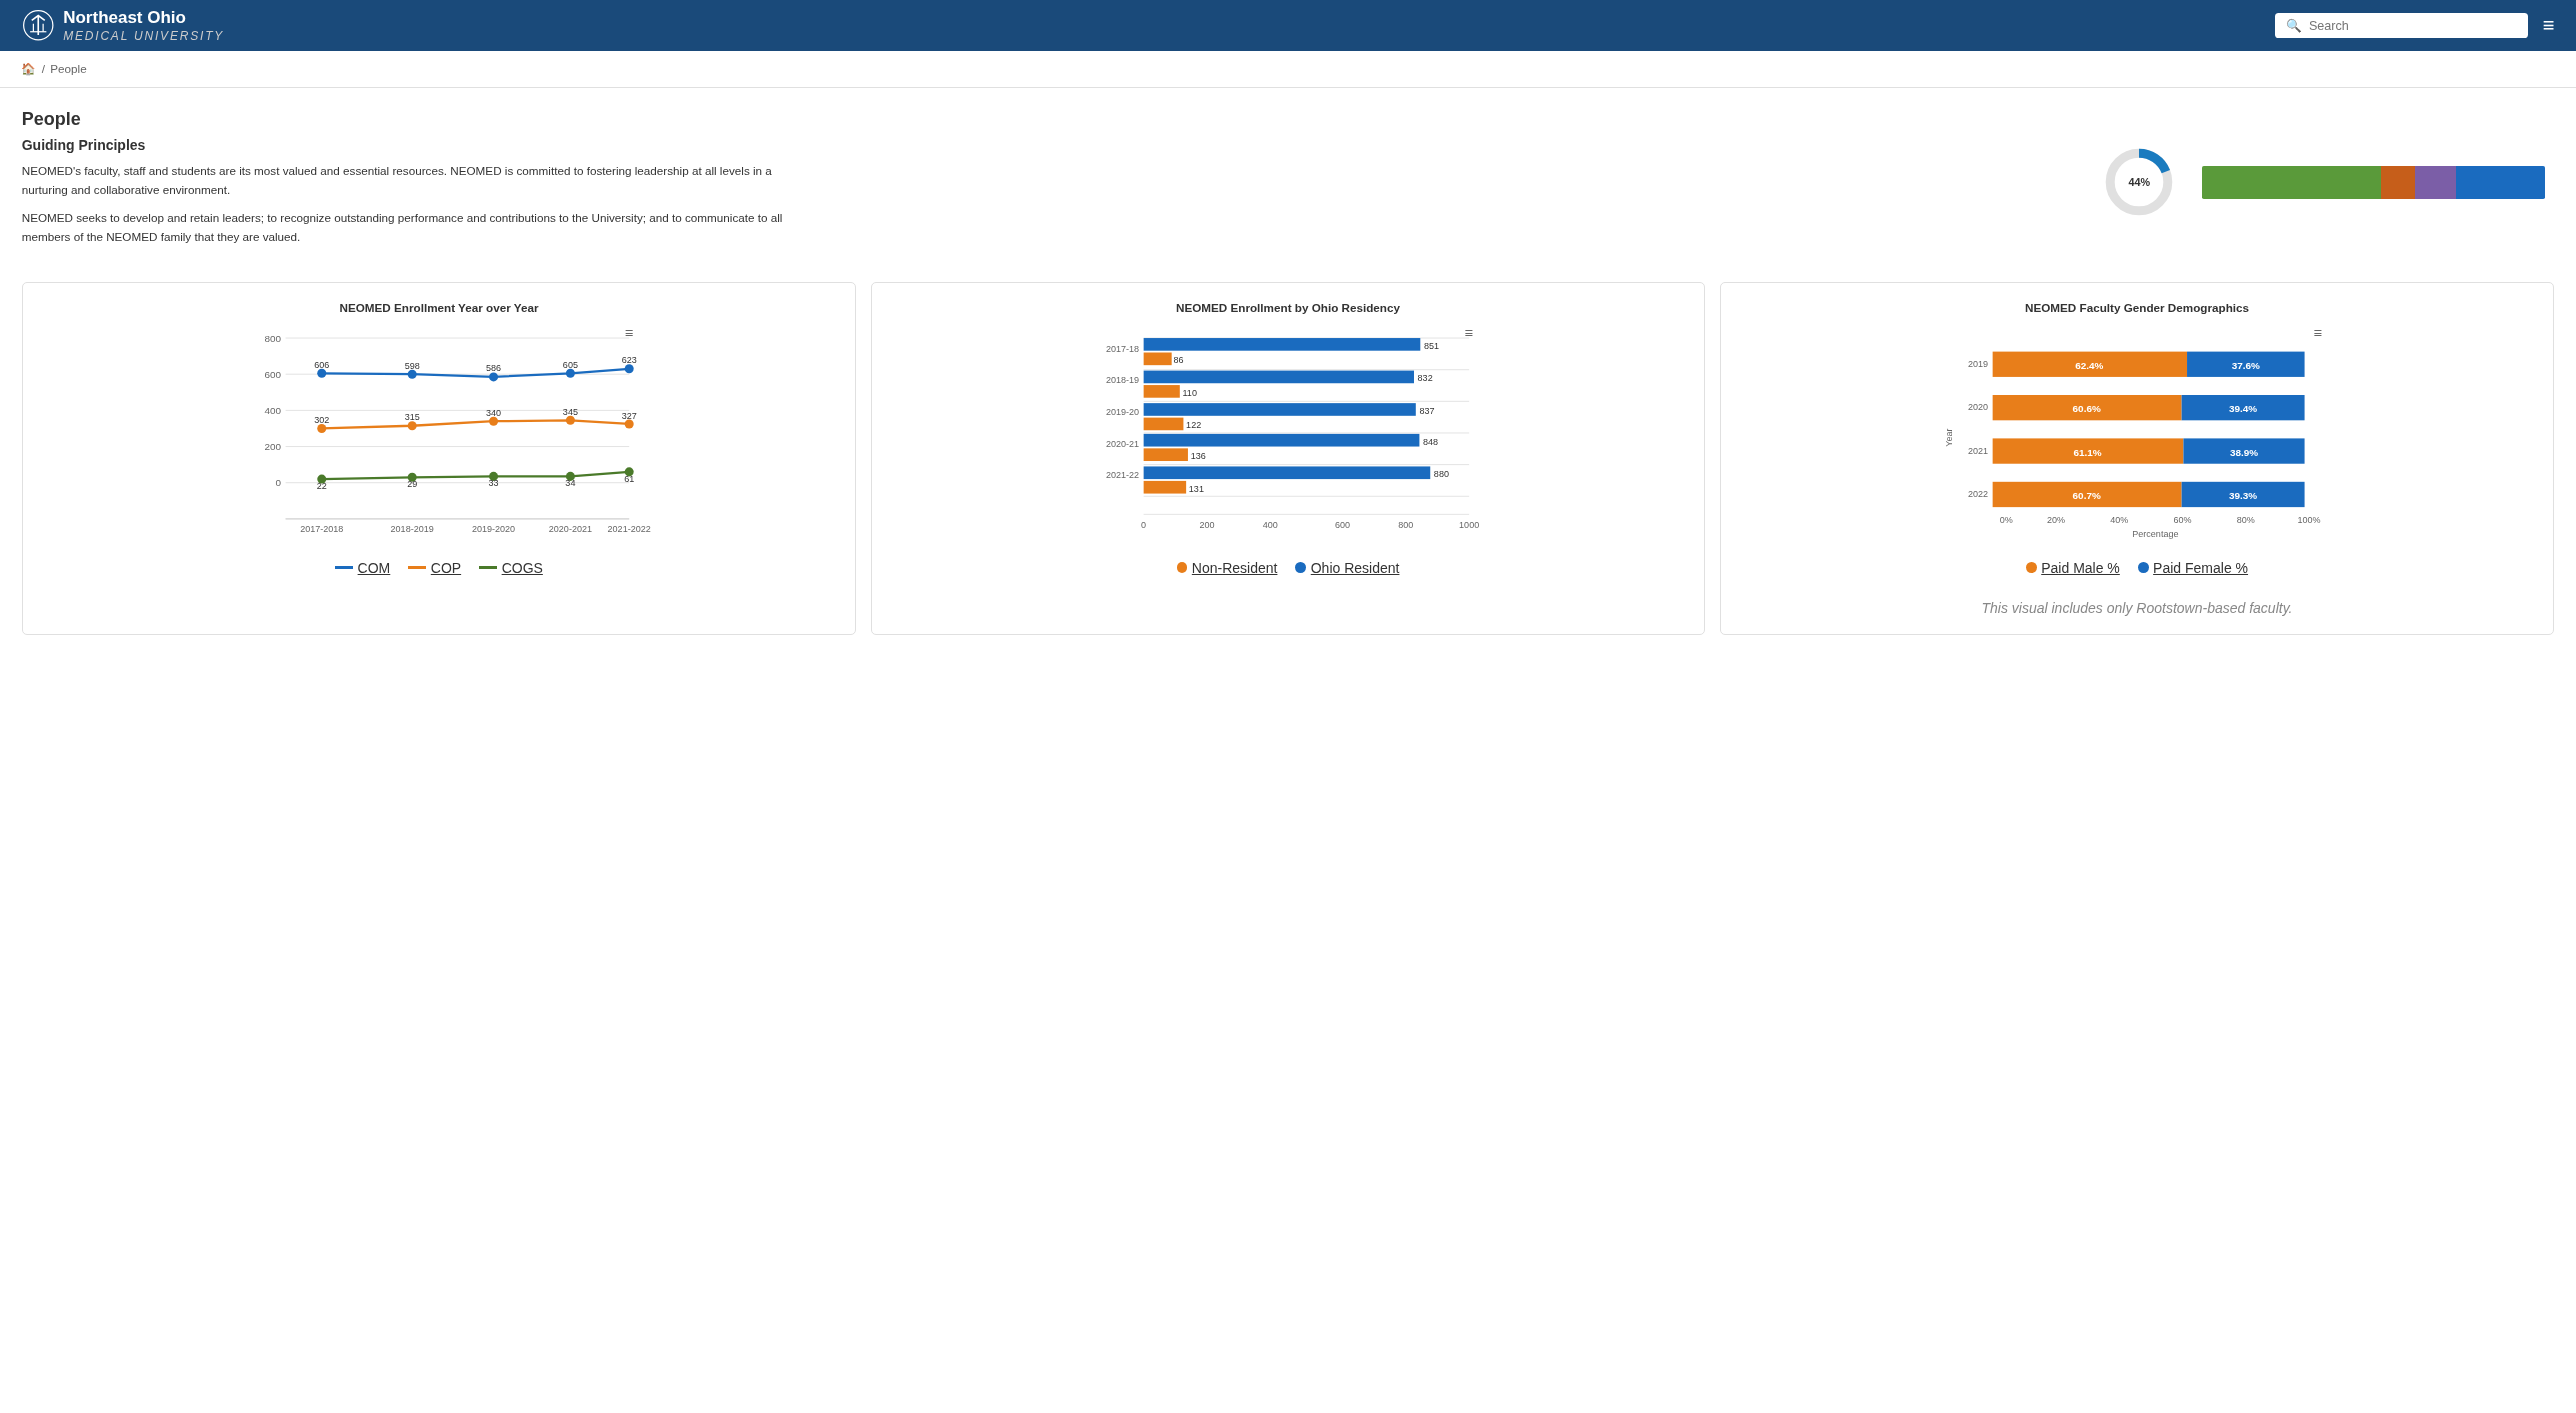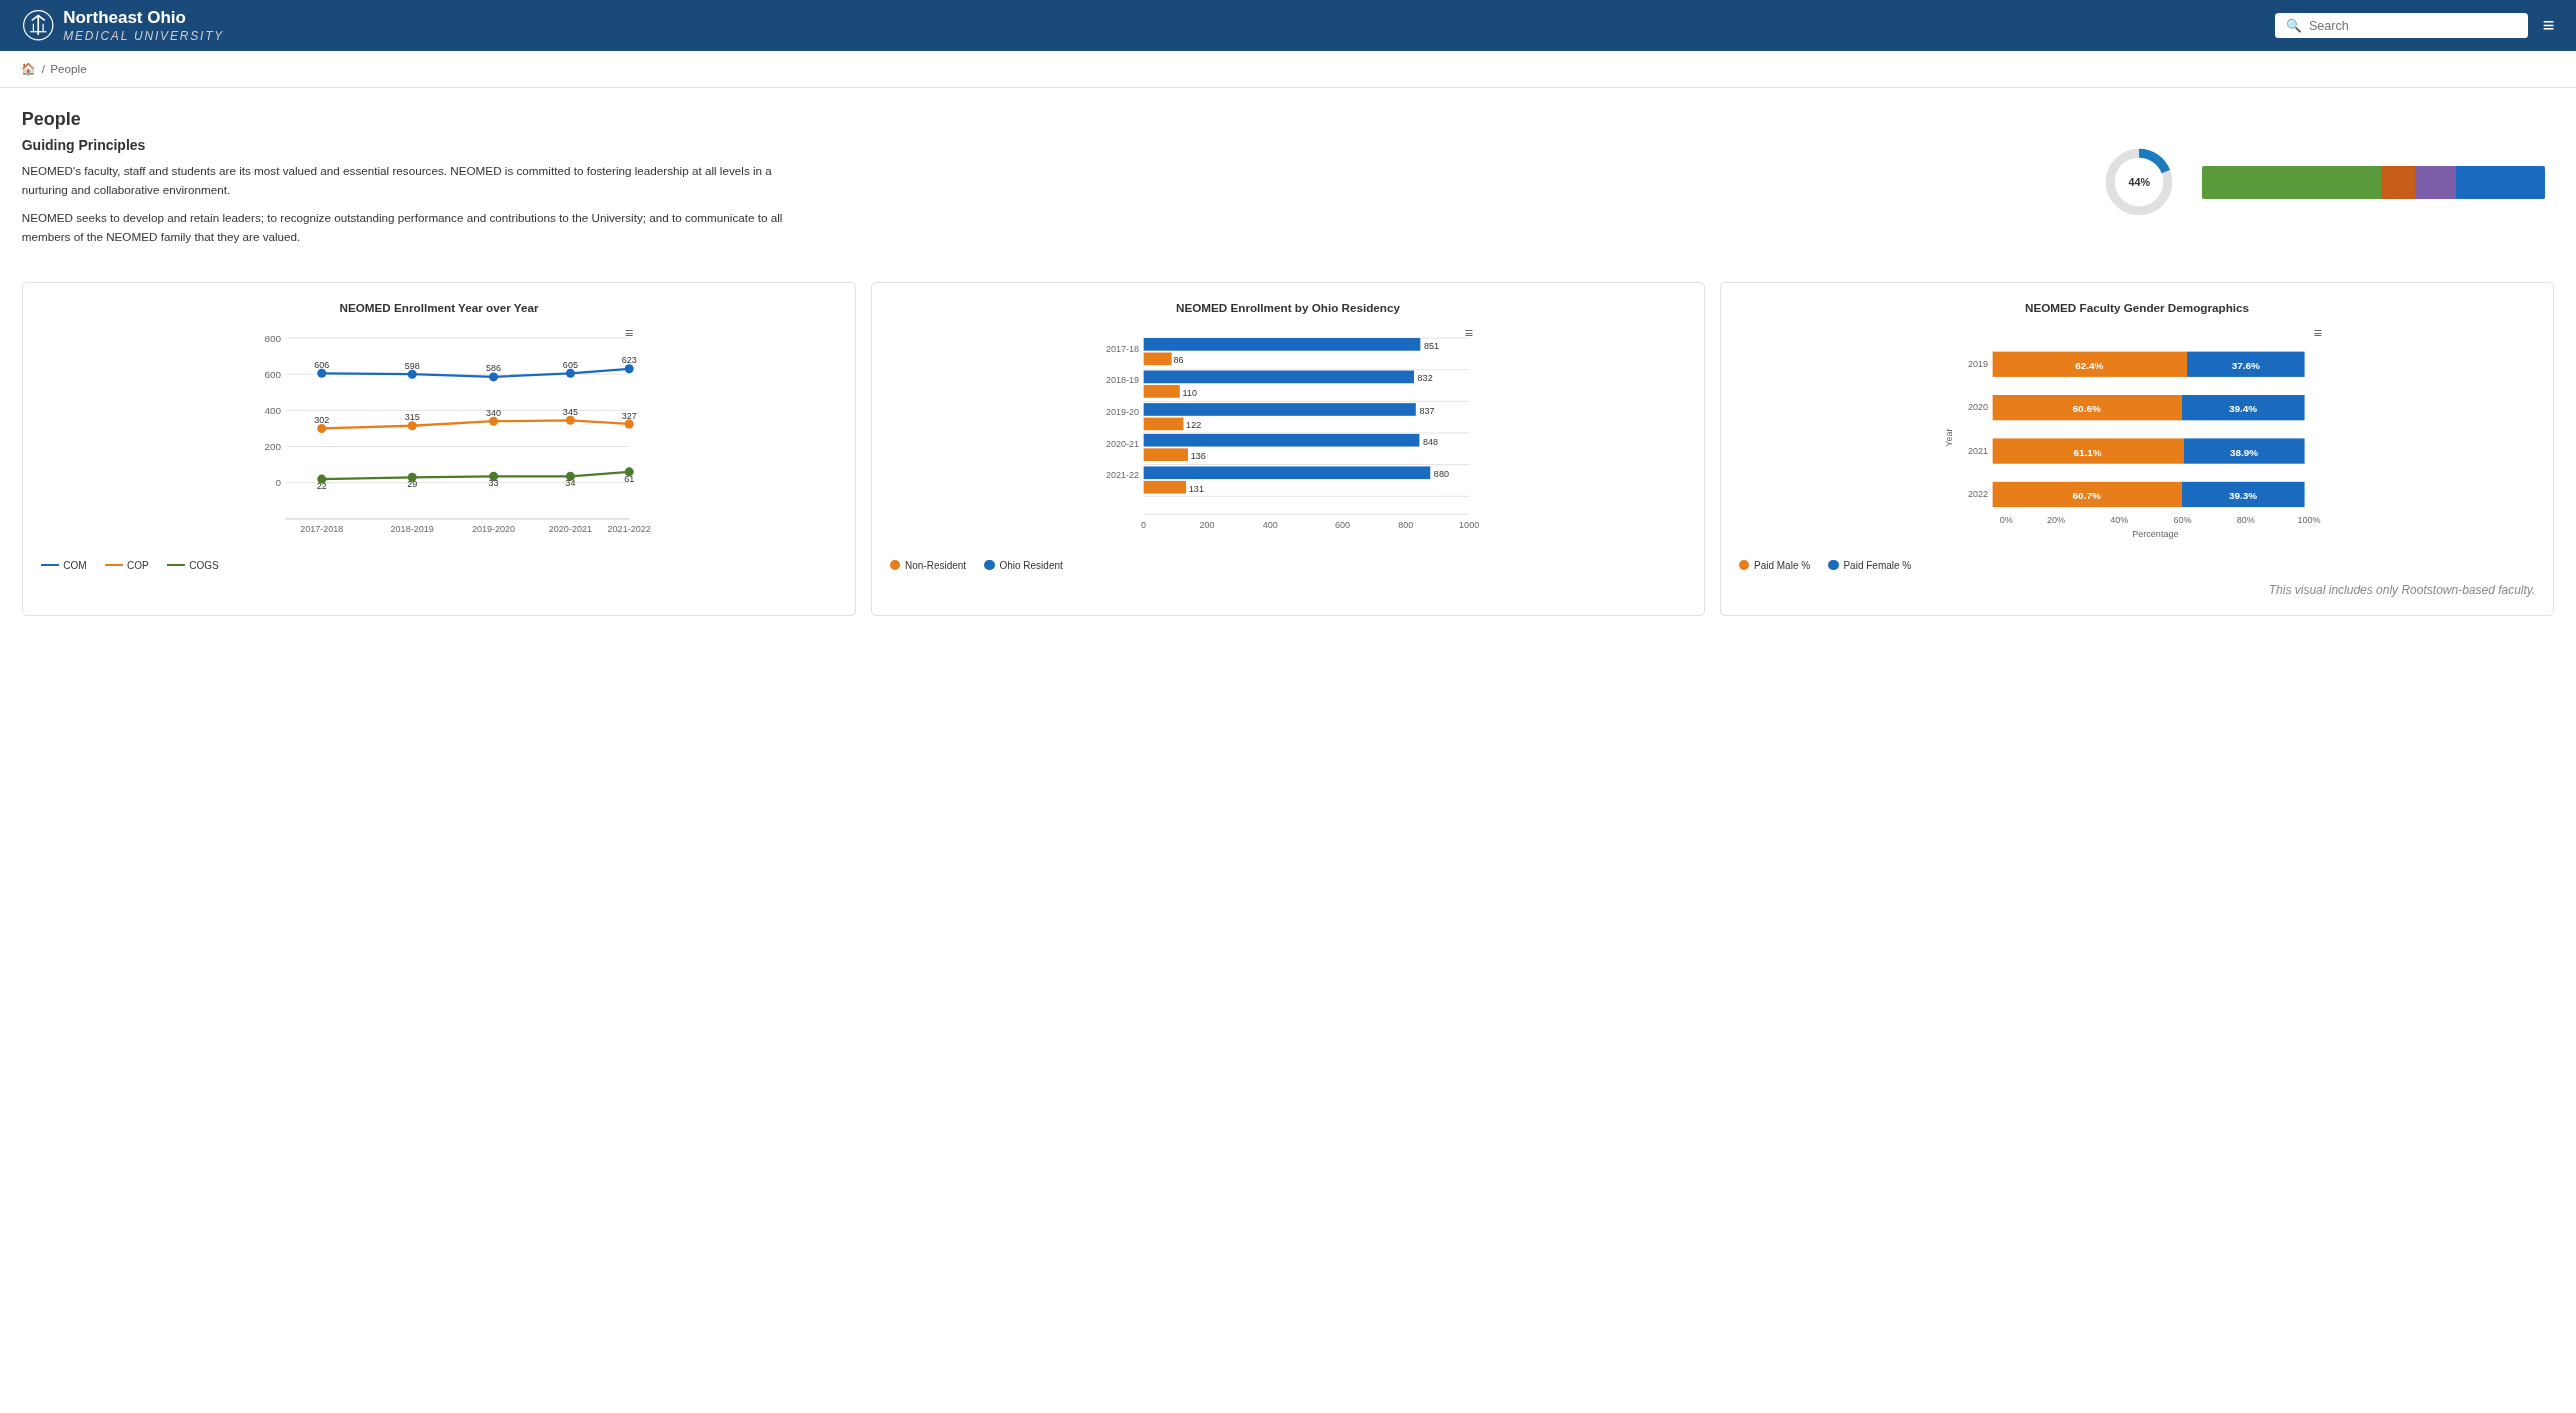--- a/index.html
+++ b/index.html
@@ -158,49 +158,50 @@
       text-align: center;
       font-size: 11.7px;
       font-weight: bold;
       margin-bottom: 14.4px;
       color: #333;
     }
 
     
     .legend {
       display: flex;
-      justify-content: flex-start;
+      justify-content: center;
       gap: 18px;
       margin-top: 10.8px;
-      font-size: 10px;
+      font-size: 14px;
       flex-wrap: wrap;
+      text-decoration: underline;
     }
     .legend-item {
       display: flex;
       align-items: center;
       gap: 4.5px;
     }
     .legend-dot {
       width: 10.8px;
       height: 10.8px;
       border-radius: 50%;
     }
     .legend-line {
       width: 18px;
       height: 2.7px;
     }
 
     
     svg text { font-family: Arial, sans-serif; }
 
     .footnote {
-      font-size: 12px;
+      font-size: 14px;
       color: #888;
-      text-align: right;
-      margin-top: 12px;
+      text-align: center;
+      margin-top: 24px;
       font-style: italic;
     }
   </style>
 </head>
 <body>
 
 <header class="header">
   <div class="header-logo">
     <svg class="header-logo-icon" viewBox="0 0 40 40">
       <circle cx="20" cy="20" r="18" fill="none" stroke="white" stroke-width="1.5"></circle>

